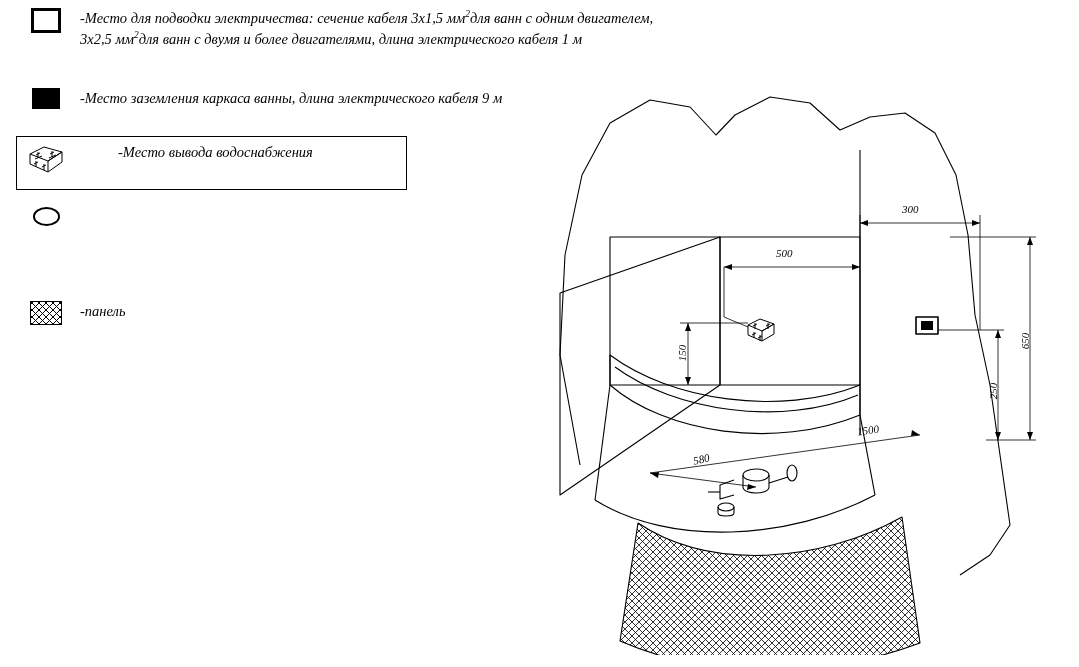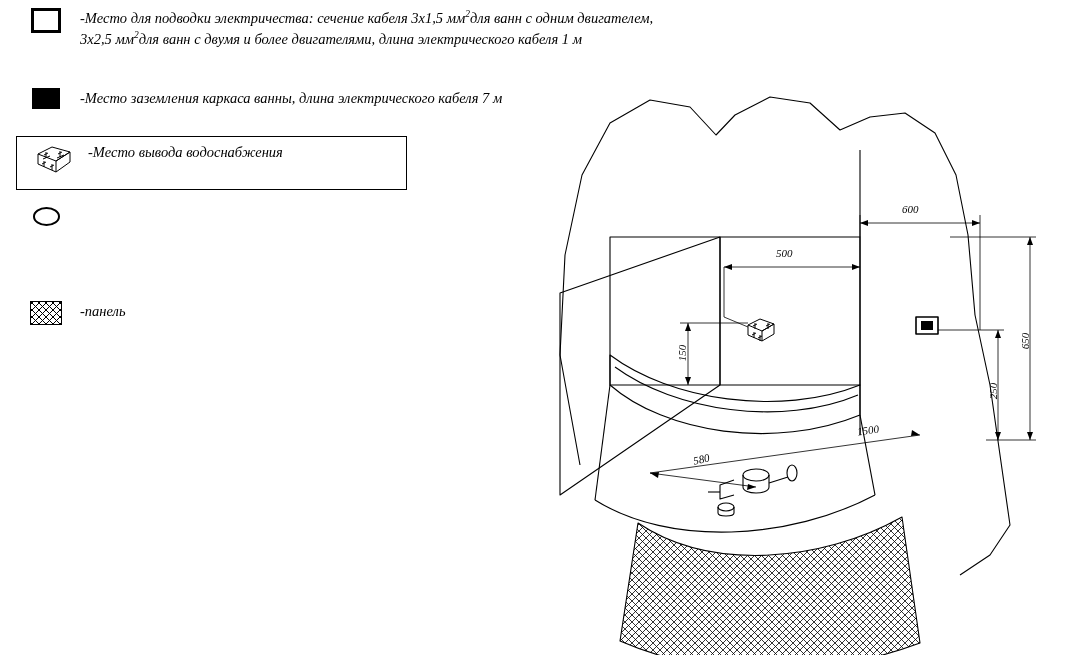--- a/index.html
+++ b/index.html
@@ -130,24 +130,24 @@
       </div>
       <div class="legend-text">
         <span>-Место для подводки электричества: сечение кабеля 3х1,5 мм</span><sup>2</sup><span>для ванн с одним двигателем, 3х2,5 мм</span><sup>2</sup><span>для ванн с двумя и более двигателями, длина электрического кабеля 1 м</span>
       </div>
     </div>
 
     <div class="legend-row" style="left:16px; top:88px; width:620px;">
       <div class="legend-sym">
         <div class="sym-rect-filled"></div>
       </div>
-      <div class="legend-text">-Место заземления каркаса ванны, длина электрического кабеля 7 м</div>
-    </div>
-
-    <div class="legend-row" style="left:24px; top:142px; width:420px;">
+      <div class="legend-text">-Место заземления каркаса ванны, длина электрического кабеля 9 м</div>
+    </div>
+
+    <div class="legend-row" style="left:16px; top:142px; width:420px;gap:38px;">
       <div class="legend-sym">
         <svg class="sym-faucet" viewBox="0 0 40 34">
           <g fill="none" stroke="#000" stroke-width="1">
             <path d="M4 12 L18 5 L36 10 L22 19 Z"></path>
             <path d="M4 12 L4 22 L22 30 L22 19"></path>
             <path d="M22 19 L36 10 L36 20 L22 30"></path>
             <path d="M10 13 L14 11 M12 10 L12 16 M9 17 L16 14"></path>
             <path d="M24 12 L28 10 M26 9 L26 15 M23 16 L30 13"></path>
             <path d="M8 22 L12 20 M10 19 L10 25"></path>
             <path d="M16 25 L20 23 M18 22 L18 28"></path>
@@ -270,21 +270,21 @@
           </clipPath>
         </defs>
         <g>
           <path d="M118 468 C190 516 300 508 382 462 L400 588 C300 625 190 625 100 586 Z" fill="url(#xhatch)" stroke="#000" stroke-width="1.1"></path>
         </g>
 
       </g>
     </svg>
 
     
-    <div class="dim" style="left:382px; top:148px;">600</div>
+    <div class="dim" style="left:382px; top:148px;">300</div>
 
     <div class="dim" style="left:256px; top:192px;">500</div>
 
     <div class="dim v" style="left:154px; top:292px; transform:rotate(-90deg);">150</div>
 
     <div class="dim v" style="left:497px; top:280px; transform:rotate(-90deg);">650</div>
 
     <div class="dim v" style="left:465px; top:330px; transform:rotate(-90deg);">250</div>
 
     <div class="dim" style="left:337px; top:369px; transform:rotate(-8deg);">1500</div>

